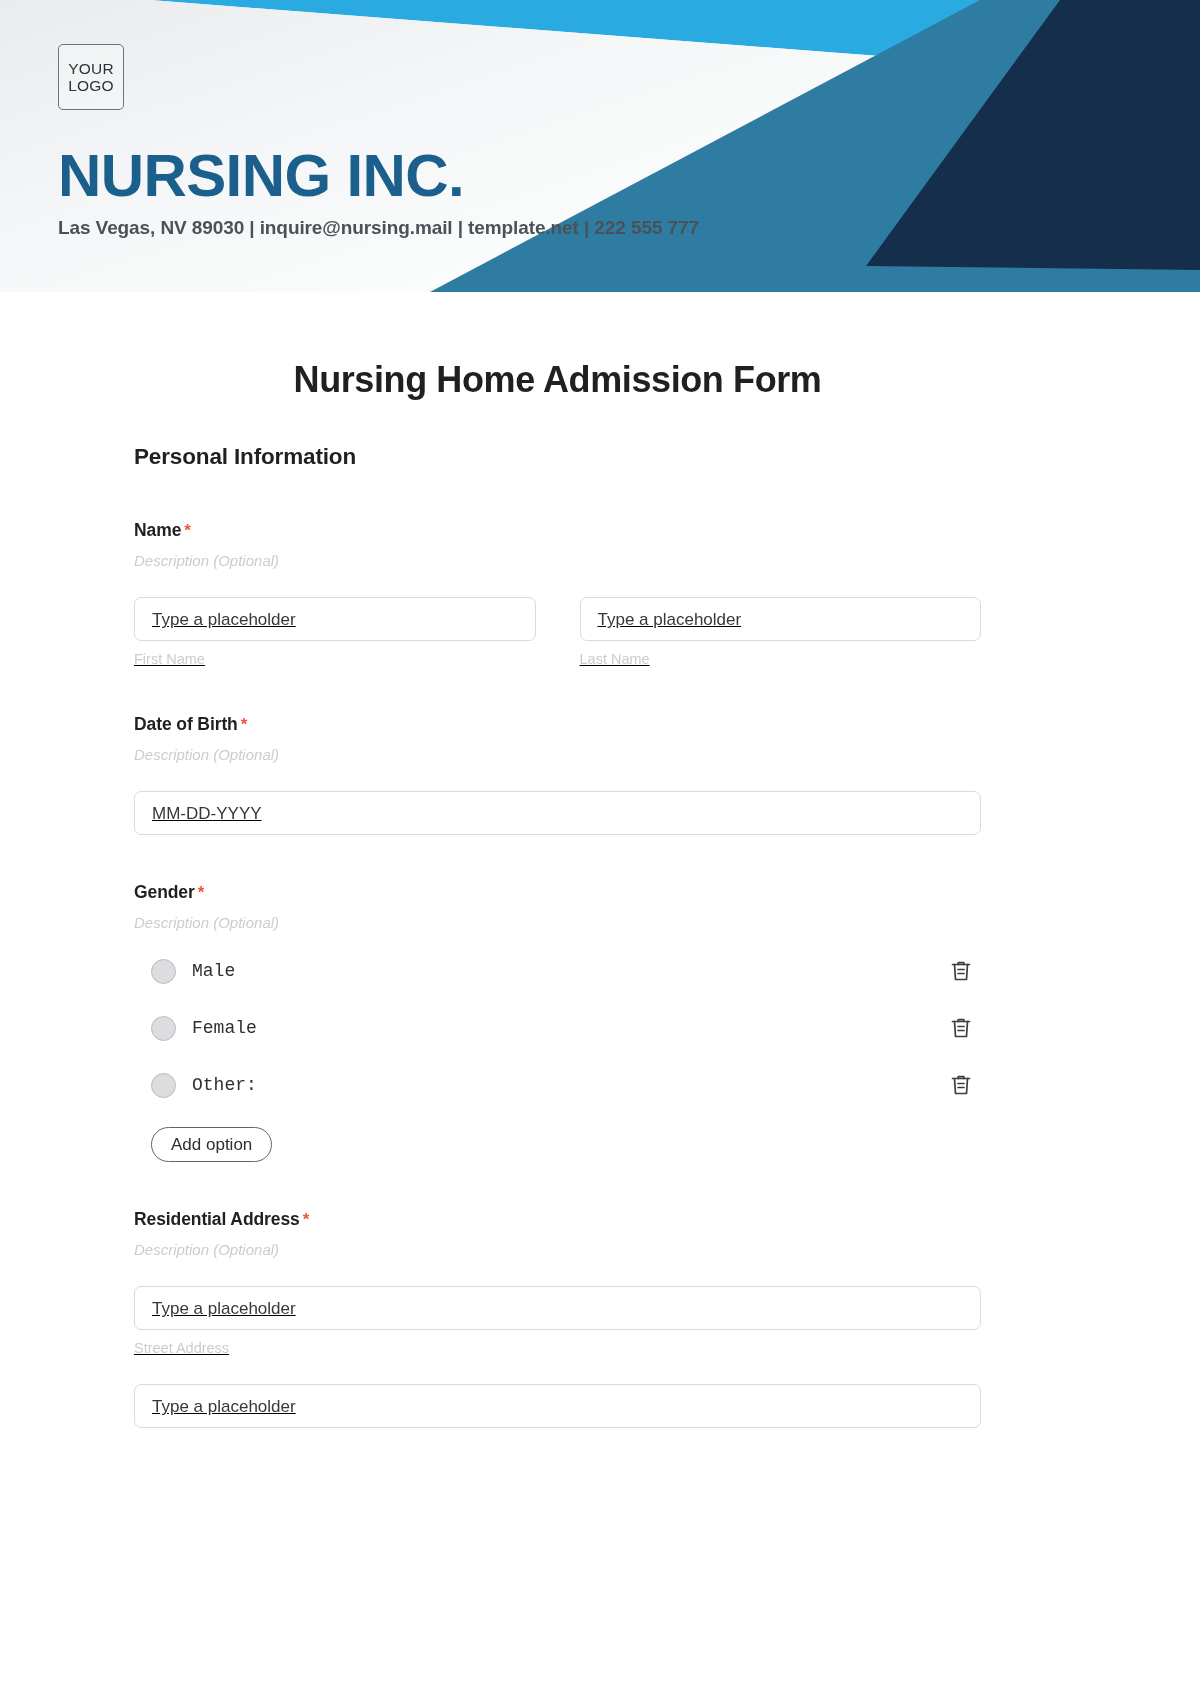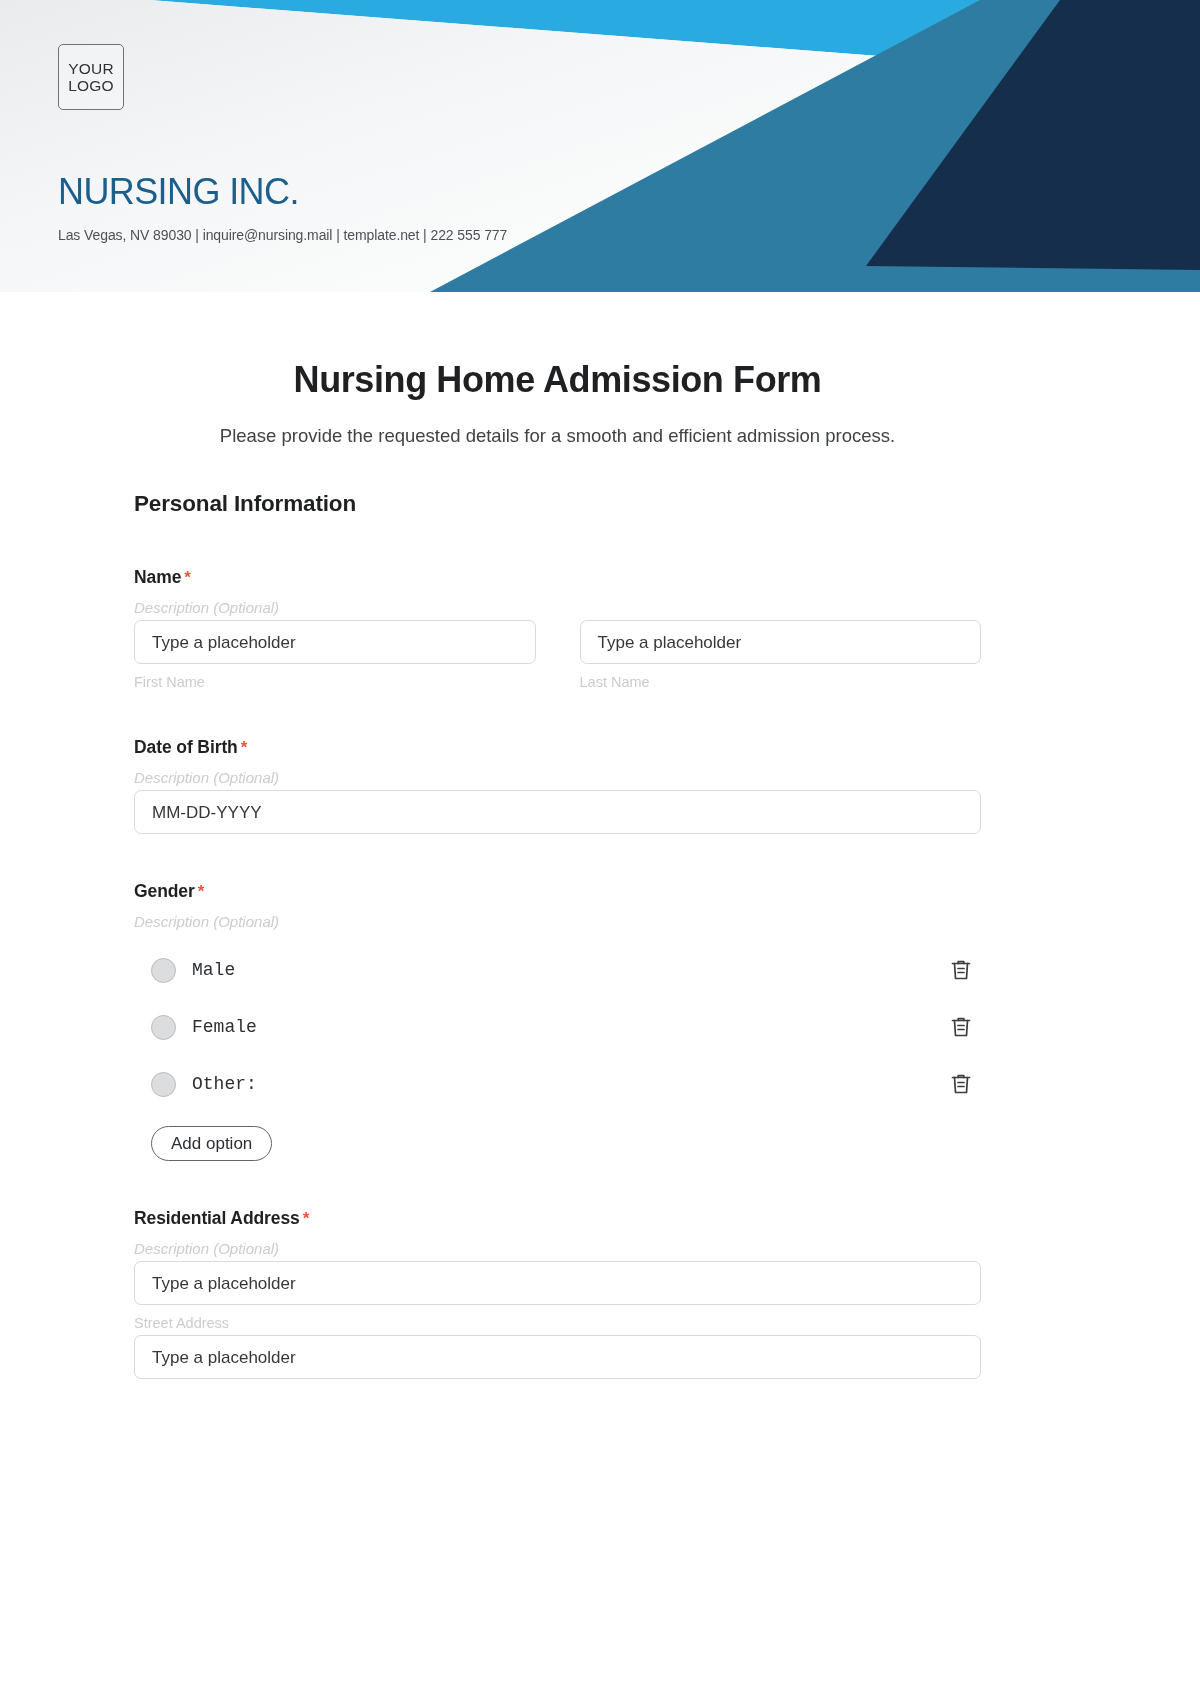--- a/index.html
+++ b/index.html
@@ -40,34 +40,34 @@
   }
   .logo-box span {
     font-family: "Liberation Sans", sans-serif;
     font-size: 15.5px;
     font-weight: 400;
     letter-spacing: 0.2px;
     color: #2d3236;
     line-height: 1.12;
   }
   .company-name {
-    margin-top: 64px;
-    font-family: "Liberation Sans", sans-serif;
-    font-size: 36px;
-    font-weight: normal;
+    margin-top: 36px;
+    font-family: "Liberation Sans", sans-serif;
+    font-size: 60px;
+    font-weight: bold;
     letter-spacing: -0.6px;
     color: #1b5f8c;
     line-height: 1;
     white-space: nowrap;
   }
   .company-contact {
-    margin-top: 17px;
-    font-family: "Liberation Sans", sans-serif;
-    font-size: 14px;
-    font-weight: 400;
+    margin-top: 11px;
+    font-family: "Liberation Sans", sans-serif;
+    font-size: 19px;
+    font-weight: 700;
     color: #4b5257;
     letter-spacing: -0.1px;
     white-space: nowrap;
   }
 
   
   .page-body {
     width: 1115px;
     padding: 0 134px;
     position: relative;
@@ -118,21 +118,22 @@
     margin-top: 11px;
     font-size: 15px;
     font-style: italic;
     color: #c9ccd1;
     font-weight: 400;
   }
 
   .input-row {
     display: flex;
     gap: 44px;
-    margin-top: 4px;
+    margin-top: 28px;
+    text-decoration: underline;
   }
   .input-col { flex: 1; min-width: 0; }
 
   .text-input {
     width: 100%;
     height: 44px;
     border: 1px solid #d8dadd;
     border-radius: 7px;
     background: #ffffff;
     padding: 0 17px;
@@ -232,21 +233,20 @@
       <span>LOGO</span>
     </div>
     <div class="company-name">NURSING INC.</div>
     <div class="company-contact">Las Vegas, NV 89030 | inquire@nursing.mail | template.net | 222 555 777</div>
   </div>
 </div>
 
 <div class="page-body">
 
   <div class="form-title">Nursing Home Admission Form</div>
-  <div class="form-subtitle">Please provide the requested details for a smooth and efficient admission process.</div>
 
   <div class="section-heading">Personal Information</div>
 
   <div class="field-group first">
     <div class="field-label">
       <span>Name</span><span class="req-star">*</span>
     </div>
     <div class="field-desc">Description (Optional)</div>
     <div class="input-row">
       <div class="input-col">

